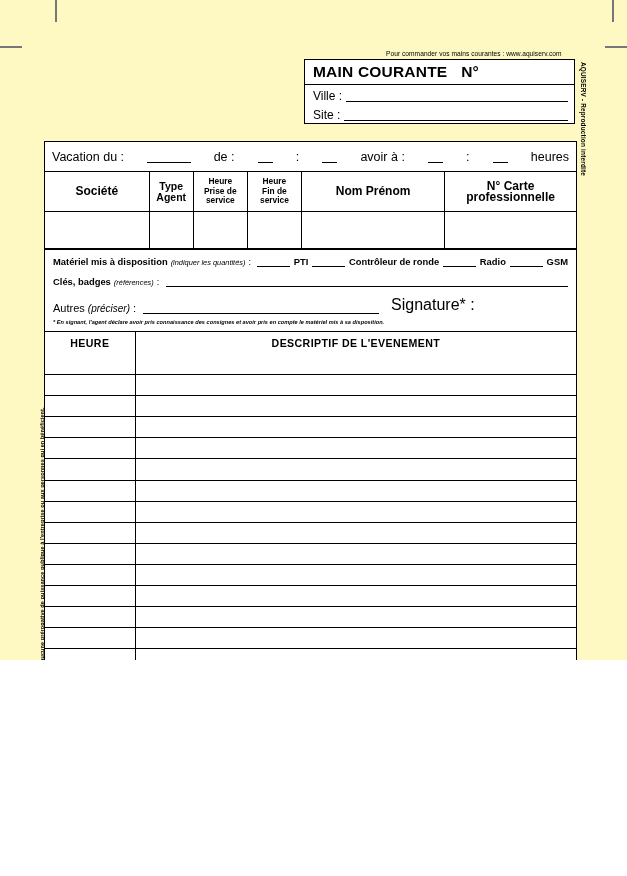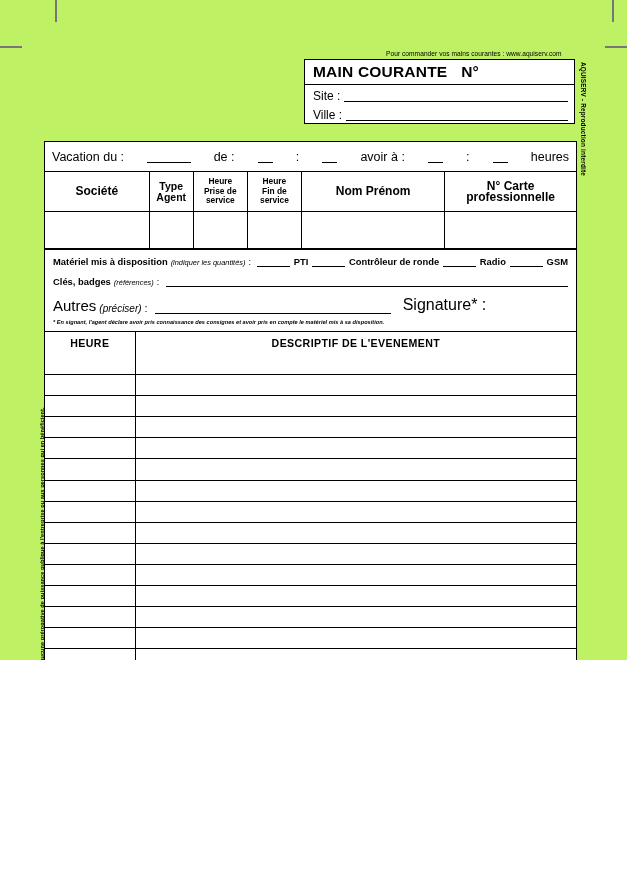--- a/index.html
+++ b/index.html
@@ -9,21 +9,21 @@
   }
   body {
     font-family: "Liberation Sans", sans-serif;
     color: #000000;
   }
   #page {
     position: relative;
     width: 627px;
     height: 660px;
     overflow: hidden;
-    background: #bef264;
+    background: #fef9c3;
   }
 
   
   .cropmark {
     position: absolute;
     background: #77777a;
   }
   .cm-v { width: 2px; height: 22px; }
   .cm-h { width: 22px; height: 2px; }
 
@@ -255,25 +255,25 @@
   <div id="vert-right">AQUISERV - Reproduction interdite</div>
 
   <div id="vert-left">Article L612-14 du C.S.I. : L'autorisation d'exercer ne confère aucune prérogative de puissance publique à l'entreprise ou aux personnes qui en bénéficient.</div>
 
   <div id="titlebox">
     <div id="titlerow">
       <span id="title-main">MAIN COURANTE</span>
       <span id="title-no">N°</span>
     </div>
     <div class="tb-field">
-      <span class="lbl">Site :</span>
+      <span class="lbl">Ville :</span>
       <span class="rule"></span>
     </div>
     <div class="tb-field">
-      <span class="lbl">Ville :</span>
+      <span class="lbl">Site :</span>
       <span class="rule"></span>
     </div>
   </div>
 
   <div id="frame">
 
     <div id="vacation">
       <span>Vacation du :</span>
       <span class="rule r-long"></span>
       <span>de :</span>
@@ -344,21 +344,21 @@
       </div>
 
       <div class="mat-line">
         <span class="b">Clés, badges</span>
         <span class="i" style="margin-left:3px;">(références)</span>
         <span class="sep">:</span>
         <span class="fill f-grow"></span>
       </div>
 
       <div class="mat-line" style="margin-bottom:2px;">
-        <span style="font-size:15px;text-align:center;">Autres</span>
+        <span style="font-size:11px;text-align:center;">Autres</span>
         <span class="i" style="margin-left:3px;font-size:10px;">(préciser)</span>
         <span class="sep" style="font-size:11px;">:</span>
         <span class="fill f-autres"></span>
         <span class="sig">Signature* :</span>
       </div>
 
       <div id="footnote">* En signant, l'agent déclare avoir pris connaissance des consignes et avoir pris en compte le matériel mis à sa disposition.</div>
     </div>
 
     <table class="events">

